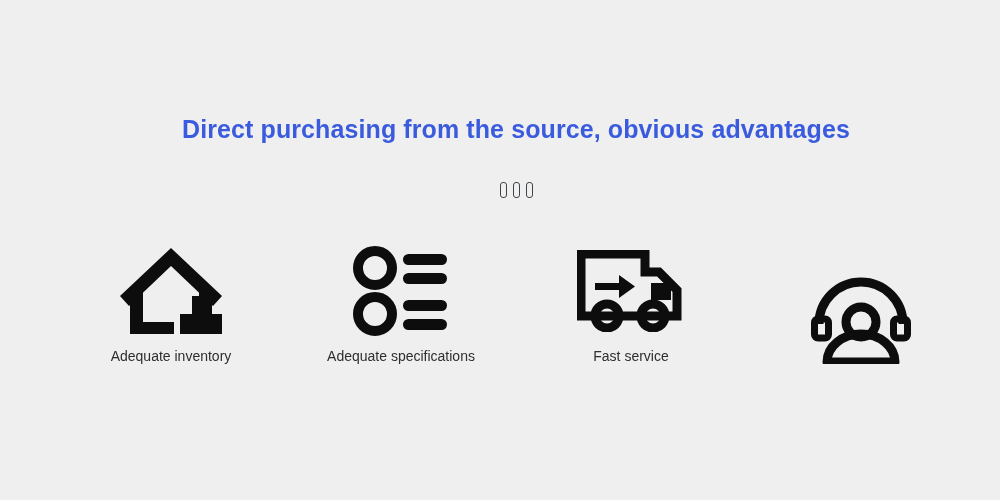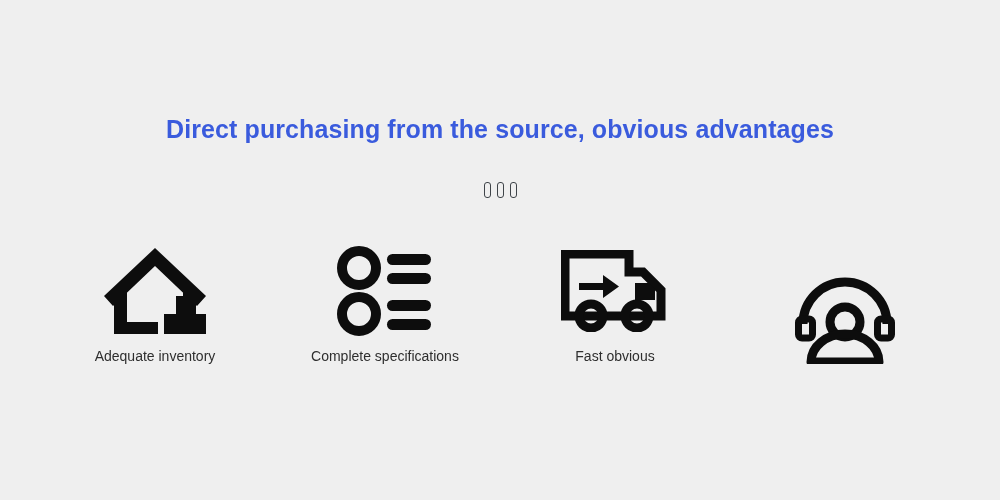--- a/index.html
+++ b/index.html
@@ -11,21 +11,21 @@
     width: 1000px;
     height: 500px;
     background: #efefef;
     font-family: "Liberation Sans", sans-serif;
     overflow: hidden;
     position: relative;
   }
 
   .banner {
     position: absolute;
-    left: 0;
+    left: 16px;
     top: 0;
     width: 828px;
     height: 500px;
     box-sizing: border-box;
   }
 
   
   .title-wrap {
     position: absolute;
     left: 0;
@@ -141,39 +141,39 @@
 
           <circle cx="22" cy="68" r="17" fill="none" stroke="#0d0d0d" stroke-width="10"></circle>
 
           <rect x="50" y="8" width="44" height="11" rx="5.5" fill="#0d0d0d"></rect>
           <rect x="50" y="27" width="44" height="11" rx="5.5" fill="#0d0d0d"></rect>
 
           <rect x="50" y="54" width="44" height="11" rx="5.5" fill="#0d0d0d"></rect>
           <rect x="50" y="73" width="44" height="11" rx="5.5" fill="#0d0d0d"></rect>
         </svg>
       </div>
-      <div class="feature-label">Complete specifications</div>
+      <div class="feature-label">Adequate specifications</div>
     </div>
 
     <div class="feature">
       <div class="feature-icon">
         <svg width="108" height="82" viewBox="0 0 108 82" aria-hidden="true">
 
           <path d="M4 4 H68 V22 H82 L100 40 V66 H4 Z" fill="none" stroke="#0d0d0d" stroke-width="9" stroke-linejoin="miter"></path>
 
           <path d="M18 33 H42 V25 L58 36.5 L42 48 V40 H18 Z" fill="#0d0d0d"></path>
 
           <path d="M74 33 H88 L94 39 V50 H74 Z" fill="#0d0d0d"></path>
 
           <circle cx="30" cy="66" r="12" fill="none" stroke="#0d0d0d" stroke-width="9"></circle>
 
           <circle cx="76" cy="66" r="12" fill="none" stroke="#0d0d0d" stroke-width="9"></circle>
         </svg>
       </div>
-      <div class="feature-label">Fast obvious</div>
+      <div class="feature-label">Fast service</div>
     </div>
 
     <div class="feature">
       <div class="feature-icon">
         <svg width="100" height="92" viewBox="0 0 100 92" aria-hidden="true">
 
           <path d="M8 52 A42 42 0 0 1 92 52" fill="none" stroke="#0d0d0d" stroke-width="9" stroke-linecap="butt"></path>
 
           <rect x="3.5" y="47" width="14" height="19" rx="3.5" fill="none" stroke="#0d0d0d" stroke-width="7"></rect>
 

